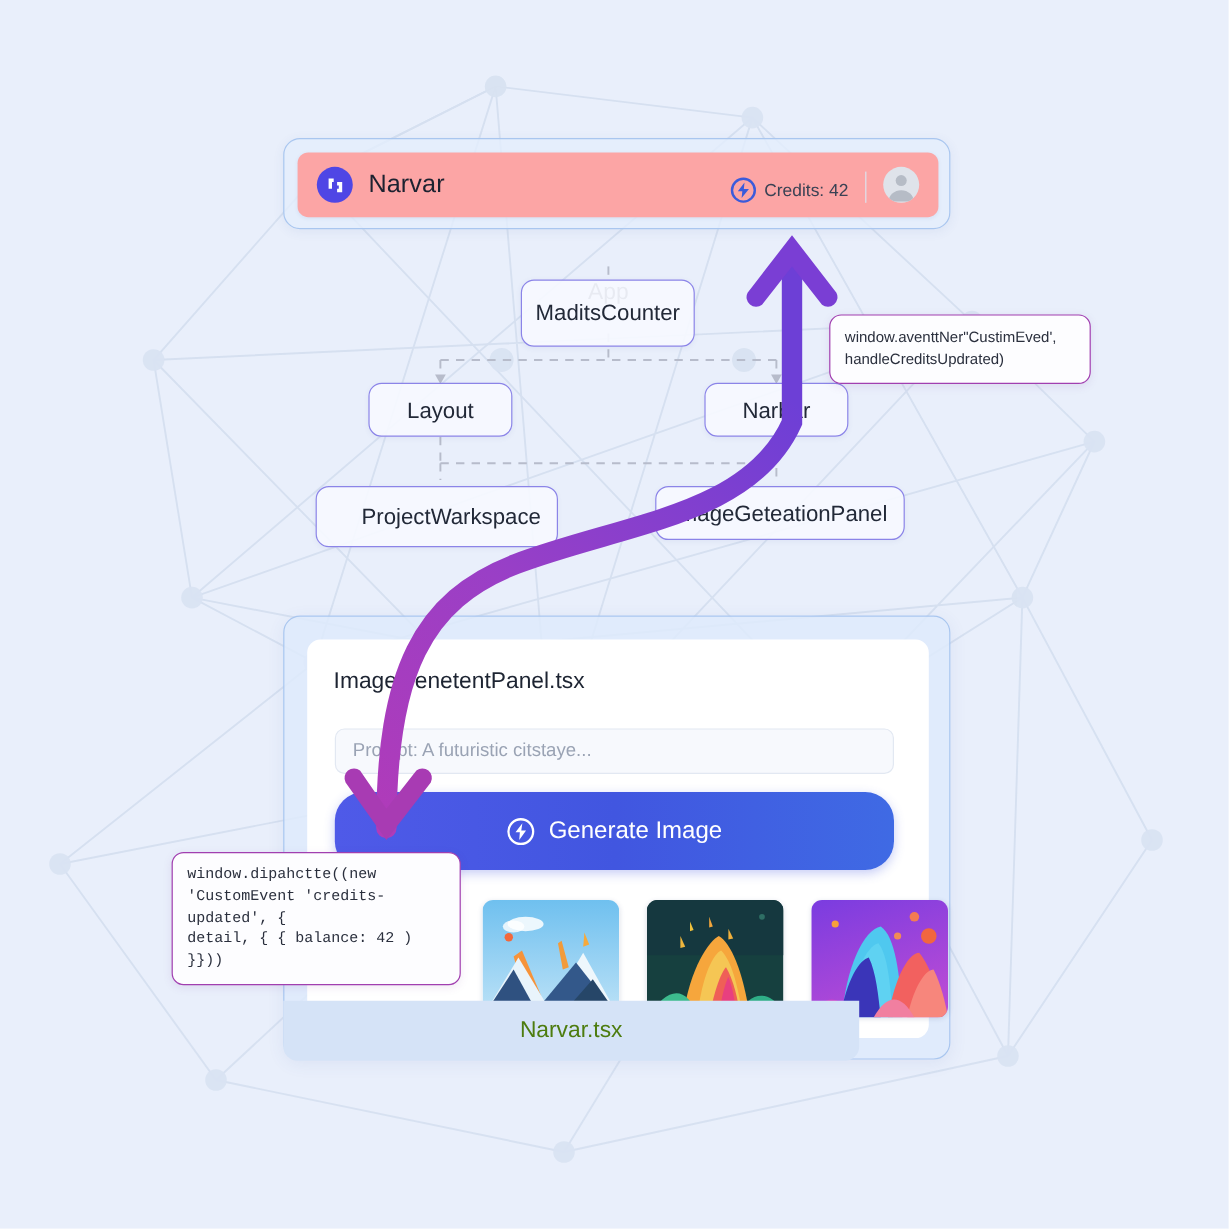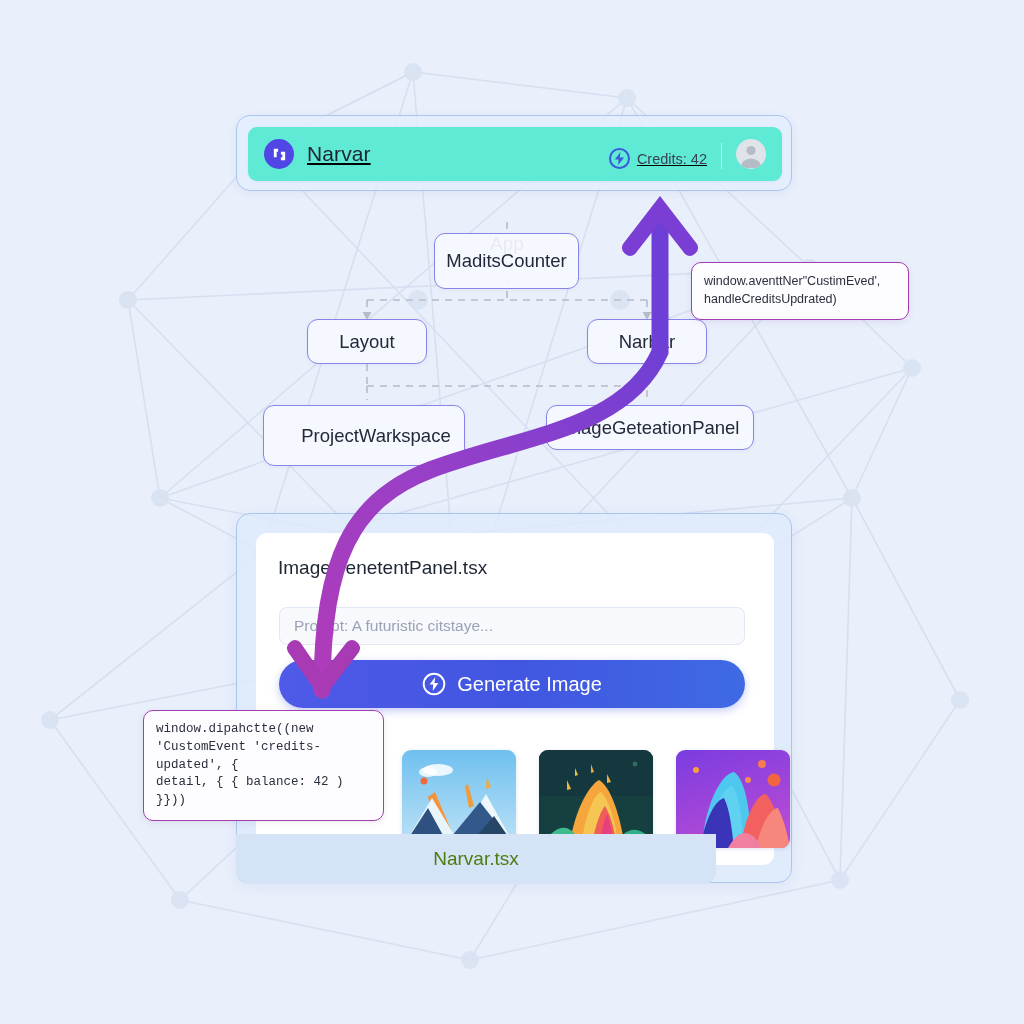--- a/index.html
+++ b/index.html
@@ -31,26 +31,25 @@
     width: 556px; height: 76px;
     background: rgba(228,238,253,0.80);
     border: 1px solid #a9c6ef;
     border-radius: 14px;
     box-shadow: 0 2px 10px rgba(60,90,160,0.07);
   }
   #navbar-inner {
     position: absolute;
     left: 11px; top: 11px;
     width: 534px; height: 54px;
-    background: #5eead4;
+    background: #fca5a5;
     border-radius: 9px;
     display: flex; align-items: center;
     padding: 0 16px;
     box-shadow: 0 1px 3px rgba(60,90,160,0.07);
-    text-decoration: underline;
   }
   #brand-logo {
     width: 30px; height: 30px; border-radius: 50%;
     background: #4f46e5;
     display: flex; align-items: center; justify-content: center;
     flex: 0 0 auto;
   }
   #brand-name {
     margin-left: 13px;
     font-size: 21px; color: #1c2230; letter-spacing: .1px;
@@ -89,21 +88,21 @@
     border-radius: 11px;
     display: flex; align-items: center; justify-content: center;
     font-size: 18.5px;
     color: #222938;
     box-shadow: 0 1px 4px rgba(70,80,150,0.06);
     white-space: nowrap;
   }
   #node-credits-counter { left: 434px; top: 233px; width: 145px; height: 56px; }
   #node-layout         { left: 307px; top: 319px; width: 120px; height: 45px; }
   #node-navbar         { left: 587px; top: 319px; width: 120px; height: 45px; }
-  #node-workspace      { left: 263px; top: 405px; width: 202px; height: 61px; padding-left: 24px; }
+  #node-workspace      { left: 263px; top: 405px; width: 202px; height: 51px; padding-left: 24px; }
   #node-imagepanel     { left: 546px; top: 405px; width: 208px; height: 45px; }
 
   
   .callout {
     position: absolute;
     background: #fdfdff;
     border: 1.6px solid #a13fb0;
     border-radius: 10px;
     color: #2a2f3d;
     font-size: 12.5px;
@@ -146,21 +145,21 @@
     background: #f7f9fd;
     border: 1px solid #e2e8f2;
     border-radius: 8px;
     display: flex; align-items: center;
     padding: 0 14px;
     font-size: 15.5px; color: #9aa3b4;
   }
   #generate-button {
     position: absolute;
     left: 23px; top: 127px;
-    width: 466px; height: 48px;
+    width: 466px; height: 65px;
     border: none;
     border-radius: 24px;
     background: linear-gradient(90deg, #4f5ae8 0%, #4156e0 50%, #3f6ae4 100%);
     color: #ffffff;
     font-size: 20px;
     font-family: "Liberation Sans", sans-serif;
     display: flex; align-items: center; justify-content: center; gap: 11px;
     cursor: pointer;
     box-shadow: 0 3px 9px rgba(65,86,224,0.30);
   }

